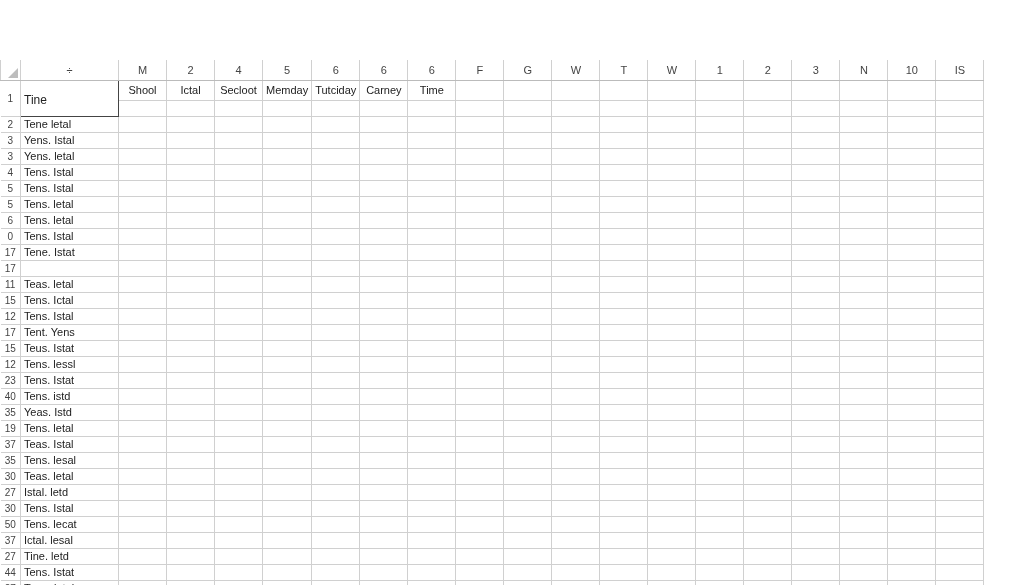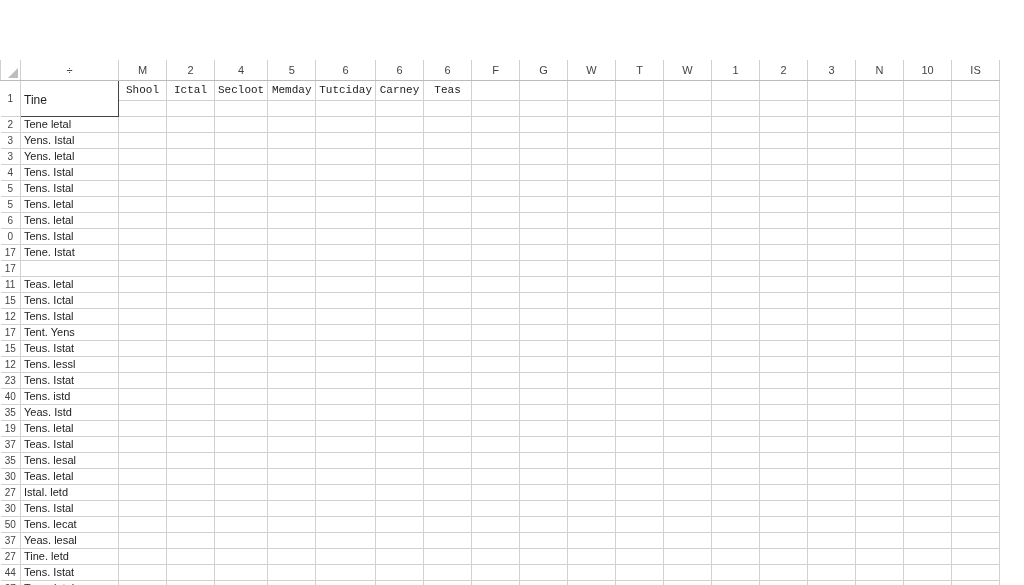--- a/index.html
+++ b/index.html
@@ -68,21 +68,20 @@
     .tine-box {
       border:1px solid #444 !important;
       height:24px;
       font-size:12px;
       padding-top:3px;
     }
     .day-head {
       text-align:center;
       height:20px;
       font-size:11px;
-      font-family:Liberation Mono, monospace;
     }
     .colA-sort {
       text-align:center;
     }
   </style>
 </head>
 <body>
 
 <div class="sheet">
 <table>
@@ -137,21 +136,21 @@
 
   <tr>
     <td class="rownum" rowspan="2">1</td>
     <td class="tine-box" rowspan="2">Tine</td>
     <td class="day-head">Shool</td>
     <td class="day-head">Ictal</td>
     <td class="day-head">Secloot</td>
     <td class="day-head">Memday</td>
     <td class="day-head">Tutciday</td>
     <td class="day-head">Carney</td>
-    <td class="day-head">Teas</td>
+    <td class="day-head">Time</td>
     <td class="cell"></td>
     <td class="cell"></td>
     <td class="cell"></td>
     <td class="cell"></td>
     <td class="cell"></td>
     <td class="cell"></td>
     <td class="cell"></td>
     <td class="cell"></td>
     <td class="cell"></td>
     <td class="cell"></td>
@@ -747,21 +746,21 @@
           <td class="cell"></td>
           <td class="cell"></td>
           <td class="cell"></td>
           <td class="cell"></td>
           <td class="cell"></td>
           <td class="cell"></td>
           <td class="cell"></td>
         </tr>
         <tr>
           <td class="rownum">37</td>
-          <td class="cell">Yeas. lesal</td>
+          <td class="cell">Ictal. lesal</td>
           <td class="cell"></td>
           <td class="cell"></td>
           <td class="cell"></td>
           <td class="cell"></td>
           <td class="cell"></td>
           <td class="cell"></td>
           <td class="cell"></td>
           <td class="cell"></td>
           <td class="cell"></td>
           <td class="cell"></td>

